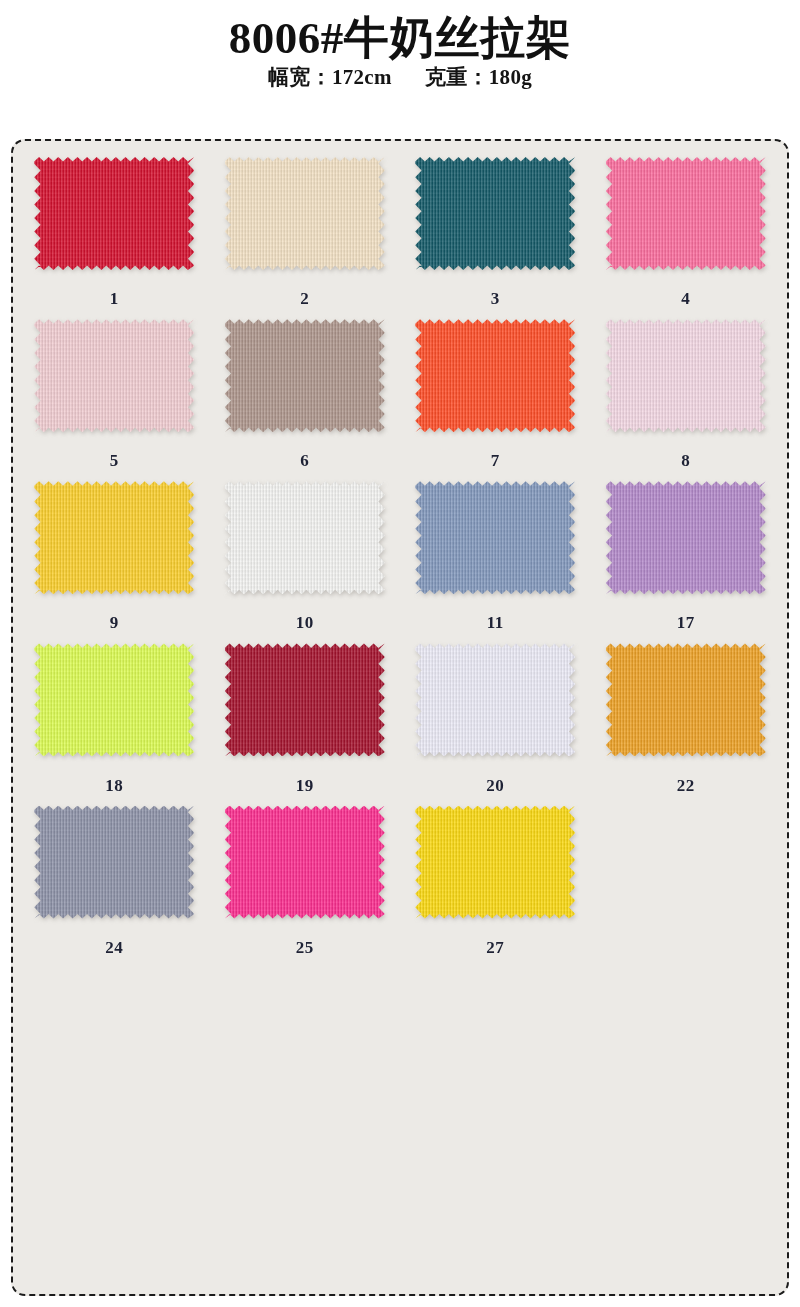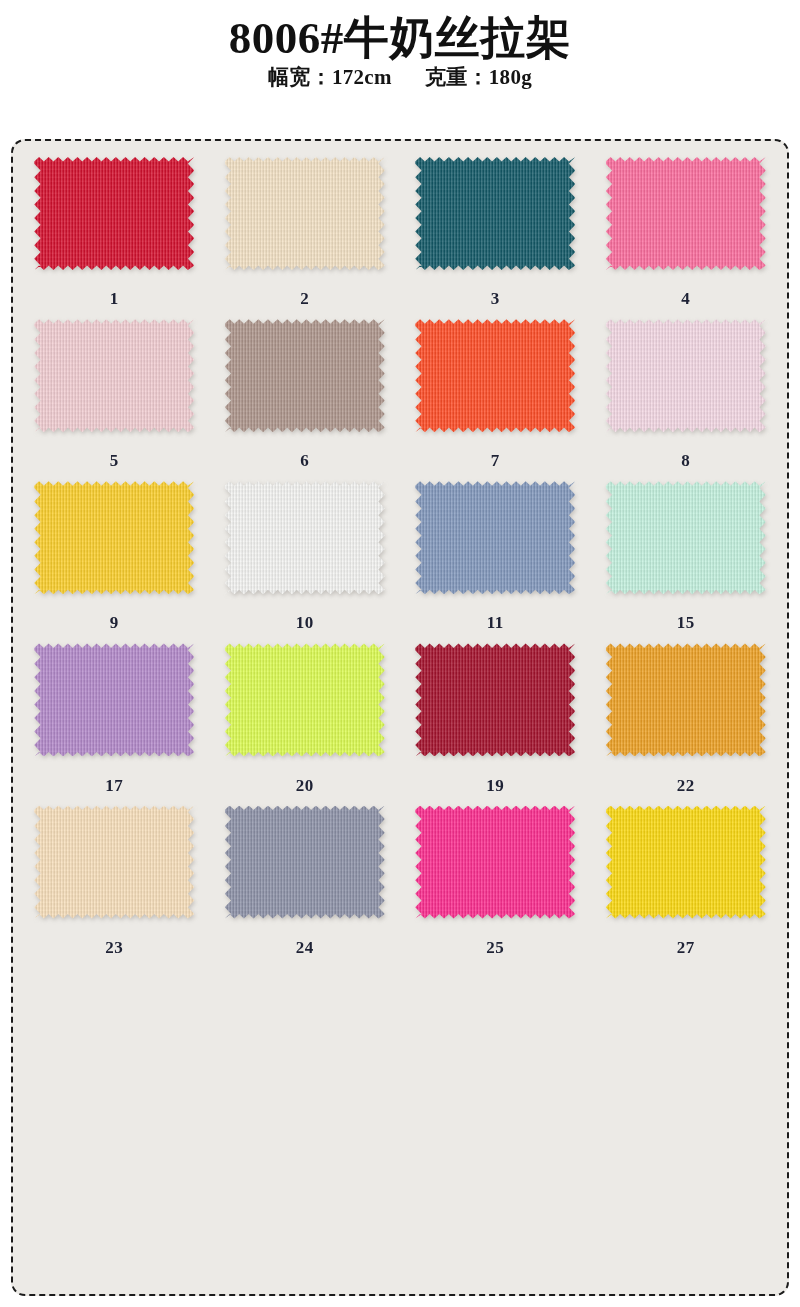--- a/index.html
+++ b/index.html
@@ -228,53 +228,47 @@
         <div class="swatch-label">10</div>
       </div>
       <div class="cell">
         <div class="swatch-wrap">
           <div class="swatch" style="background: rgb(130, 152, 189);"></div>
         </div>
         <div class="swatch-label">11</div>
       </div>
       <div class="cell">
         <div class="swatch-wrap">
-          <div class="swatch" style="background: rgb(195, 241, 222);"></div>
-        </div>
-        <div class="swatch-label">15</div>
-      </div>
-      <div class="cell">
-        <div class="swatch-wrap">
           <div class="swatch" style="background: rgb(179, 137, 202);"></div>
         </div>
         <div class="swatch-label">17</div>
       </div>
       <div class="cell">
         <div class="swatch-wrap">
           <div class="swatch" style="background: rgb(220, 252, 82);"></div>
         </div>
+        <div class="swatch-label">18</div>
+      </div>
+      <div class="cell">
+        <div class="swatch-wrap">
+          <div class="swatch" style="background: rgb(165, 18, 45);"></div>
+        </div>
+        <div class="swatch-label">19</div>
+      </div>
+      <div class="cell">
+        <div class="swatch-wrap">
+          <div class="swatch" style="background: rgb(236, 235, 247);"></div>
+        </div>
         <div class="swatch-label">20</div>
       </div>
       <div class="cell">
         <div class="swatch-wrap">
-          <div class="swatch" style="background: rgb(165, 18, 45);"></div>
-        </div>
-        <div class="swatch-label">19</div>
-      </div>
-      <div class="cell">
-        <div class="swatch-wrap">
           <div class="swatch" style="background: rgb(237, 161, 37);"></div>
         </div>
         <div class="swatch-label">22</div>
-      </div>
-      <div class="cell">
-        <div class="swatch-wrap">
-          <div class="swatch" style="background: rgb(248, 223, 187);"></div>
-        </div>
-        <div class="swatch-label">23</div>
       </div>
       <div class="cell">
         <div class="swatch-wrap">
           <div class="swatch" style="background: rgb(141, 146, 168);"></div>
         </div>
         <div class="swatch-label">24</div>
       </div>
       <div class="cell">
         <div class="swatch-wrap">
           <div class="swatch" style="background: rgb(252, 45, 143);"></div>

